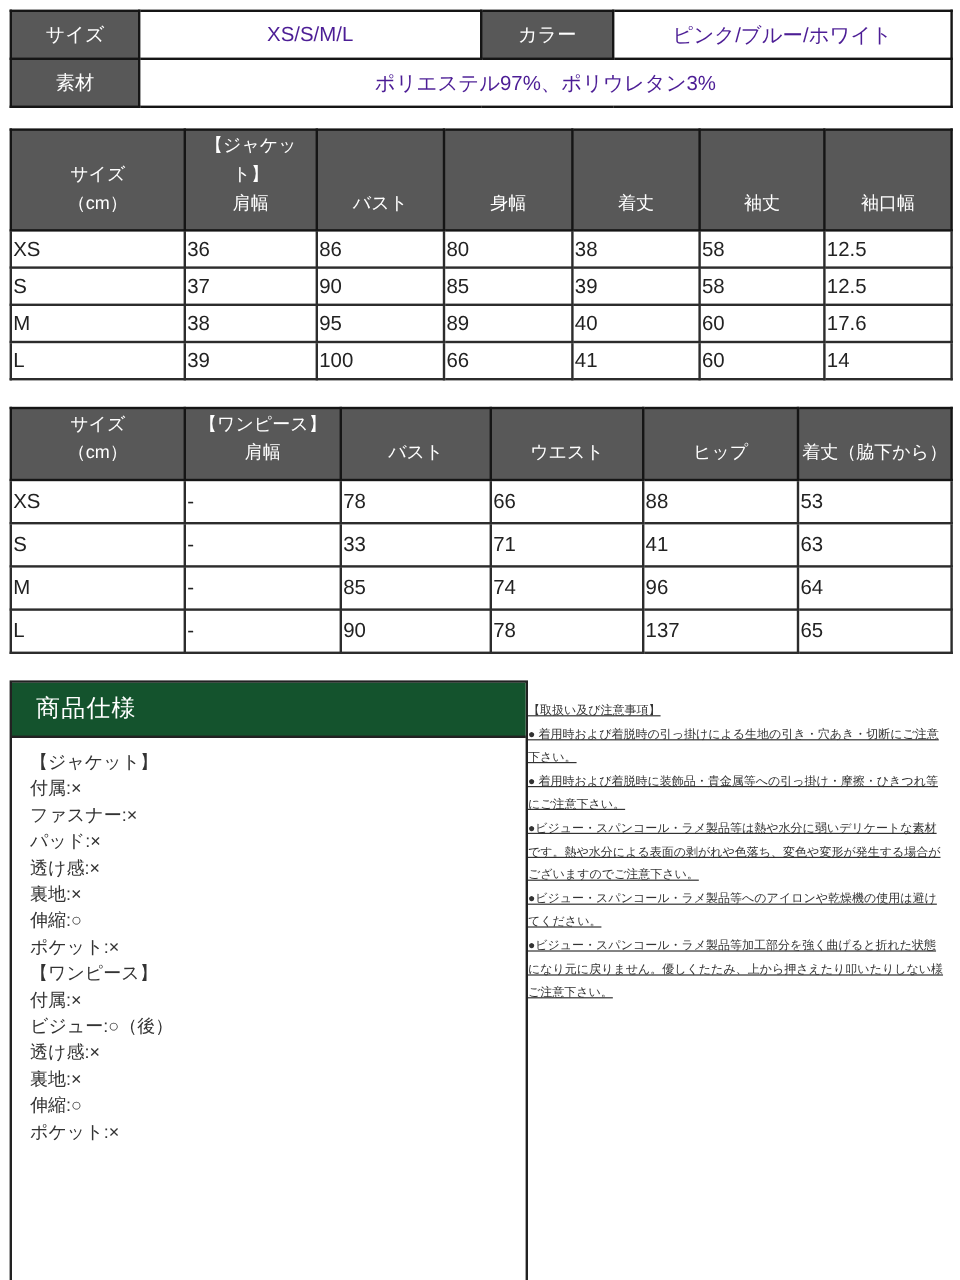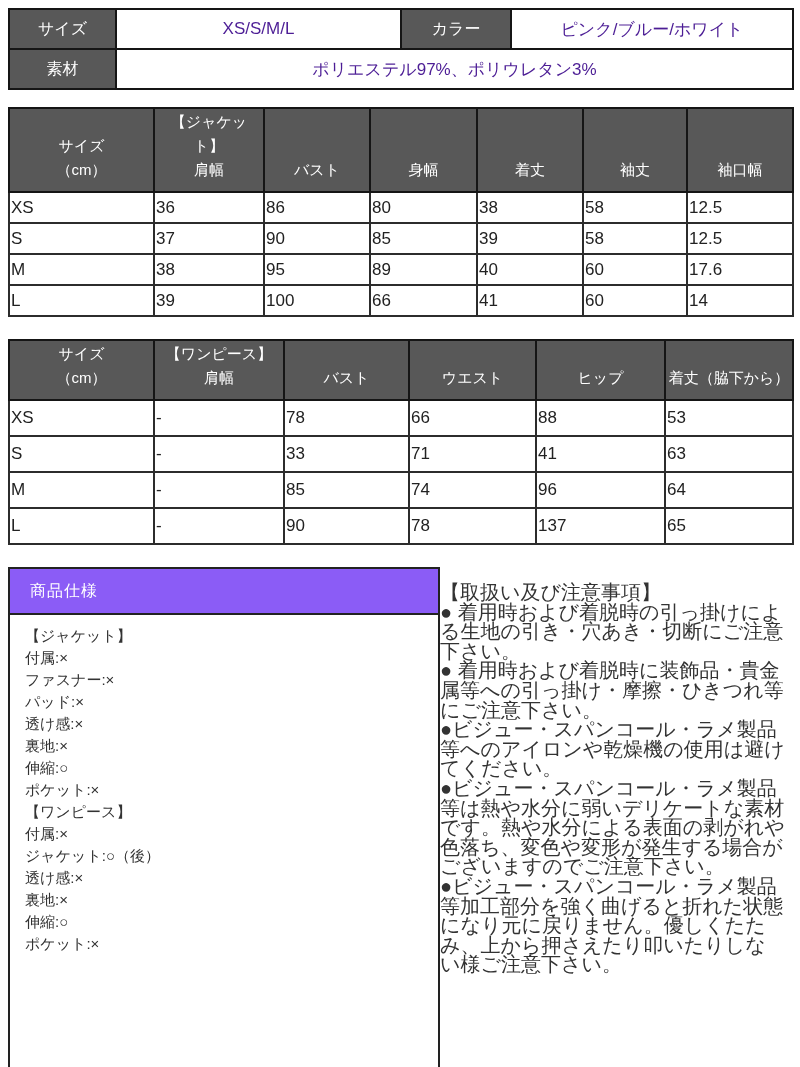--- a/index.html
+++ b/index.html
@@ -28,28 +28,28 @@
   .szt thead th{height:58px;}
   .szt td{border:2px solid #2c2c2c;text-align:left;vertical-align:middle;font-size:17px;color:#222;}
   .t2 td{height:31px;}
   .t3 td{height:36px;}
   .hline{display:block;}
 
   
   .bottom{display:flex;align-items:flex-start;margin-top:18px;}
   .spec-box{width:428px;height:533px;border:2px solid #222;background:#fff;}
   .spec-head{
-    background:#8b5cf6;color:#fff;height:44px;line-height:44px;
-    padding-left:20px;font-size:16px;letter-spacing:1px;
+    background:#14532d;color:#fff;height:44px;line-height:44px;
+    padding-left:20px;font-size:20px;letter-spacing:1px;
     border-bottom:2px solid #222;
   }
   .spec-body{padding:10px 15px 0 15px;font-size:15px;line-height:22px;color:#333;}
   .spec-line{min-height:22px;white-space:pre-wrap;}
 
-  .notes{width:346px;padding-top:16px;font-size:20px;line-height:19.6px;color:#333;}
+  .notes{width:346px;padding-top:16px;font-size:10px;line-height:19.6px;color:#333;text-decoration:underline;}
   .notes-title{margin:0 0 1px 0;}
   .notes p{margin:0;}
 </style>
 </head>
 <body>
 
 <div class="page">
 
   <table class="t1">
     <colgroup>
@@ -208,32 +208,32 @@
         <div class="spec-line">【ジャケット】</div>
         <div class="spec-line">付属:×</div>
         <div class="spec-line">ファスナー:×</div>
         <div class="spec-line">パッド:×</div>
         <div class="spec-line">透け感:×</div>
         <div class="spec-line">裏地:×</div>
         <div class="spec-line">伸縮:○</div>
         <div class="spec-line">ポケット:×</div>
         <div class="spec-line">【ワンピース】</div>
         <div class="spec-line">付属:×</div>
-        <div class="spec-line">ジャケット:○（後）</div>
+        <div class="spec-line">ビジュー:○（後）</div>
         <div class="spec-line">透け感:×</div>
         <div class="spec-line">裏地:×</div>
         <div class="spec-line">伸縮:○</div>
         <div class="spec-line">ポケット:×</div>
         <div class="spec-line"></div>
       </div>
     </div>
 
     <div class="notes">
       <p class="notes-title">【取扱い及び注意事項】</p>
       <p>● 着用時および着脱時の引っ掛けによる生地の引き・穴あき・切断にご注意下さい。</p>
       <p>● 着用時および着脱時に装飾品・貴金属等への引っ掛け・摩擦・ひきつれ等にご注意下さい。</p>
+      <p>●ビジュー・スパンコール・ラメ製品等は熱や水分に弱いデリケートな素材です。熱や水分による表面の剥がれや色落ち、変色や変形が発生する場合がございますのでご注意下さい。</p>
       <p>●ビジュー・スパンコール・ラメ製品等へのアイロンや乾燥機の使用は避けてください。</p>
-      <p>●ビジュー・スパンコール・ラメ製品等は熱や水分に弱いデリケートな素材です。熱や水分による表面の剥がれや色落ち、変色や変形が発生する場合がございますのでご注意下さい。</p>
       <p>●ビジュー・スパンコール・ラメ製品等加工部分を強く曲げると折れた状態になり元に戻りません。優しくたたみ、上から押さえたり叩いたりしない様ご注意下さい。</p>
     </div>
 
   </div>
 </div>
 
 </body></html>

